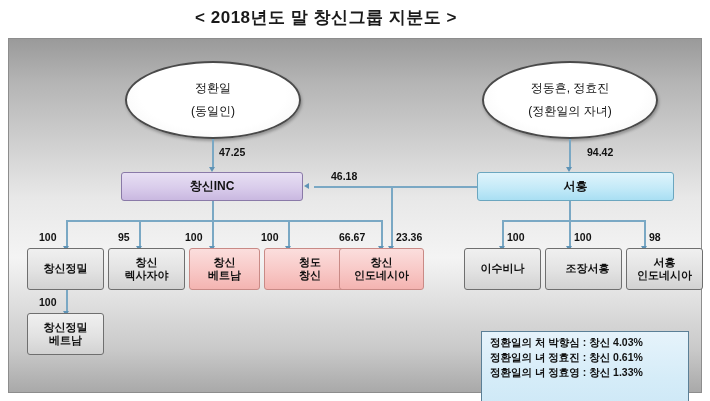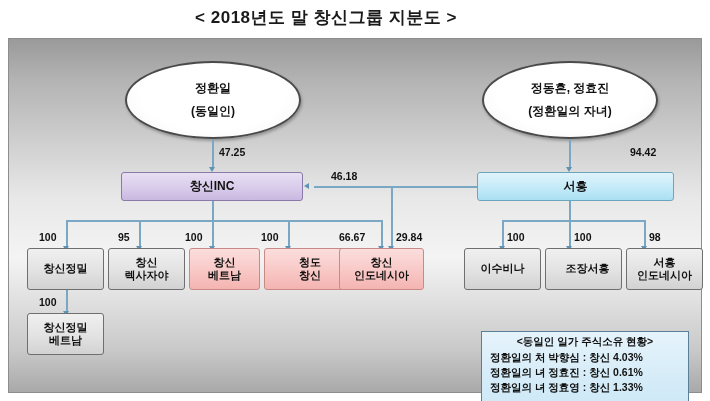--- a/index.html
+++ b/index.html
@@ -57,21 +57,21 @@
     position: absolute;
     box-sizing: border-box;
     border: 2px solid #4a4a4a;
     border-radius: 50%;
     background: radial-gradient(ellipse at 50% 40%, #ffffff 60%, #f2f2f2 100%);
     display: flex;
     flex-direction: column;
     align-items: center;
     justify-content: center;
     font-size: 12px;
-    font-weight: bold;
+    font-weight: normal;
     color: #111;
     box-shadow: 1px 2px 3px rgba(0,0,0,0.28);
   }
   .ellipse span { display: block; line-height: 1.9; }
 
   .box-purple {
     background: linear-gradient(180deg,#e7dff3 0%, #d9cceb 55%, #c9b8e0 100%);
     border-color: #8a7aa8;
   }
   .box-blue {
@@ -164,37 +164,37 @@
     <span>정동흔, 정효진</span>
     <span>(정환일의 자녀)</span>
   </div>
 
   <div class="vline" style="left:203px; top:100px; height:30px;"></div>
   <div class="arrow-down" style="left:200px; top:128px;"></div>
   <div class="pct" style="left:210px; top:107px;">47.25</div>
 
   <div class="vline" style="left:560px; top:100px; height:30px;"></div>
   <div class="arrow-down" style="left:557px; top:128px;"></div>
-  <div class="pct" style="left:597px; top:107px;padding-left:24px;">94.42</div>
+  <div class="pct" style="left:554px; top:107px;padding-left:24px;">94.42</div>
 
   <div class="node box-purple" style="left:112px; top:133px; width:182px; height:29px; font-size:12px;">
     <span>창신INC</span>
   </div>
 
   <div class="node box-blue" style="left:468px; top:133px; width:197px; height:29px; font-size:12px;">
     <span>서흥</span>
   </div>
 
   <div class="hline" style="left:305px; top:147px; width:163px;"></div>
   <div class="arrow-left" style="left:295px; top:144px;"></div>
   <div class="pct" style="left:322px; top:131px;">46.18</div>
 
   <div class="vline" style="left:382px; top:147px; height:62px;"></div>
   <div class="arrow-down" style="left:379px; top:207px;"></div>
-  <div class="pct" style="left:387px; top:192px;">29.84</div>
+  <div class="pct" style="left:387px; top:192px;">23.36</div>
 
   <div class="vline" style="left:203px; top:162px; height:47px;"></div>
   <div class="hline" style="left:57px; top:181px; width:316px;"></div>
 
   <div class="vline" style="left:57px; top:181px; height:28px;"></div>
   <div class="arrow-down" style="left:54px; top:207px;"></div>
   <div class="pct" style="left:30px; top:192px;">100</div>
 
   <div class="vline" style="left:130px; top:181px; height:28px;"></div>
   <div class="arrow-down" style="left:127px; top:207px;"></div>
@@ -261,19 +261,18 @@
   </div>
   <div class="node box-gray" style="left:536px; top:209px; width:77px; height:42px;padding-left:8px;">
     <span>조장서흥</span>
   </div>
   <div class="node box-gray" style="left:617px; top:209px; width:77px; height:42px;">
     <span>서흥
 인도네시아</span>
   </div>
 
   <div id="legend-box">
-    <div id="legend-title">&lt;동일인 일가 주식소유 현황&gt;</div>
     <div class="legend-line">정환일의 처 박향심 : 창신 4.03%</div>
     <div class="legend-line">정환일의 녀 정효진 : 창신 0.61%</div>
     <div class="legend-line">정환일의 녀 정효영 : 창신 1.33%</div>
   </div>
 
 </div>
 
 </body></html>

